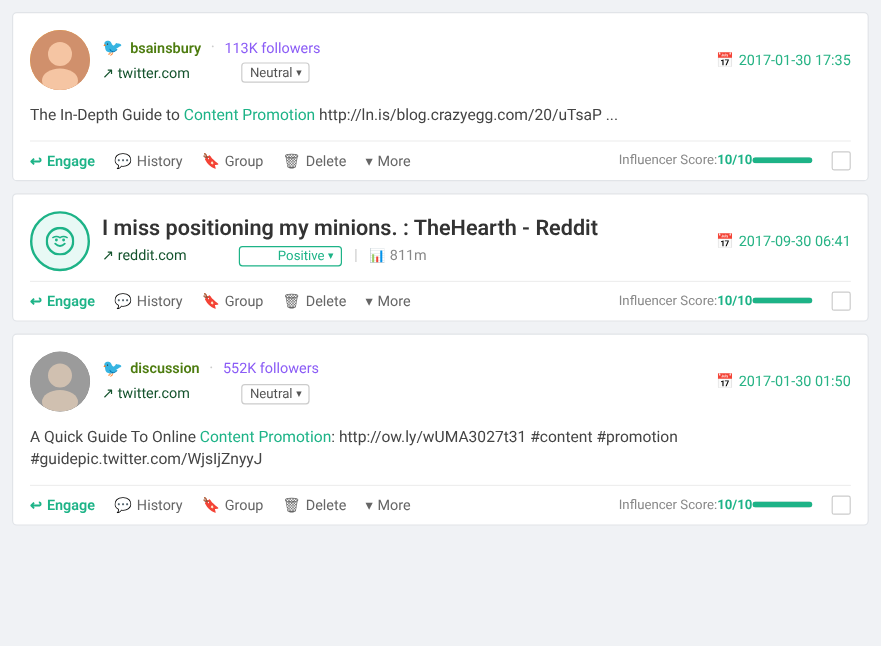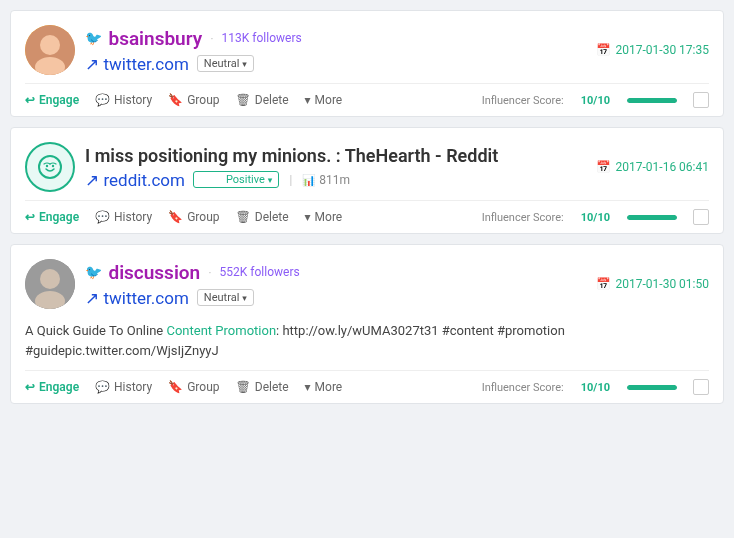--- a/index.html
+++ b/index.html
@@ -54,52 +54,53 @@
       align-items: center;
       gap: 6px;
       flex-wrap: wrap;
     }
     .twitter-icon {
       color: #1da1f2;
       font-size: 14px;
     }
     .username {
       font-weight: 600;
-      font-size: 19px;
-      color: #a21caf;
+      font-size: 12px;
+      color: #4d7c0f;
     }
     .followers {
       color: #8b5cf6;
       font-size: 12px;
     }
     .source-row {
       display: flex;
       align-items: center;
       gap: 8px;
       margin-top: 4px;
     }
     .source-link {
-      color: #1d4ed8;
-      font-size: 17px;
+      color: #14532d;
+      font-size: 12px;
       text-decoration: none;
     }
     .source-link::before {
       content: "↗ ";
     }
     .badge {
       display: inline-flex;
       align-items: center;
       border: 1px solid #ccc;
       border-radius: 3px;
       padding: 1px 6px;
       font-size: 11px;
       color: #555;
       background: #fff;
       cursor: pointer;
       gap: 3px;
+      margin-left: 35px;
     }
     .badge.positive {
       border-color: #1db387;
       color: #1db387;
       padding-left: 32px;
     }
     .badge .caret {
       font-size: 9px;
     }
     .stat-badge {
@@ -147,21 +148,21 @@
       gap: 4px;
       color: #1db387;
       font-size: 12px;
       font-weight: 600;
       cursor: pointer;
     }
     .score-section {
       margin-left: auto;
       display: flex;
       align-items: center;
-      gap: 17px;
+      gap: 0;
       white-space: nowrap;
       padding-left: 44px;
     }
     .score-label {
       font-size: 11px;
       color: #888;
     }
     .score-value {
       font-size: 11px;
       font-weight: 700;
@@ -231,20 +232,23 @@
         <span class="badge">
           <span>Neutral</span>
           <span class="caret">▾</span>
         </span>
       </div>
     </div>
     <div class="timestamp">
       <span>📅</span>
       <span>2017-01-30 17:35</span>
     </div>
+  </div>
+  <div class="card-body">
+    <span>The In-Depth Guide to </span><a class="highlight" href="#">Content Promotion</a><span> http://ln.is/blog.crazyegg.com/20/uTsaP ...</span>
   </div>
   <div class="card-footer">
     <div class="engage-btn">
       <span>↩</span>
       <span>Engage</span>
     </div>
     <div class="footer-action">
       <span>💬</span>
       <span>History</span>
     </div>
@@ -295,21 +299,21 @@
         </span>
         <span style="color:#ccc;margin:0 2px;">|</span>
         <span class="stat-badge">
           <span style="font-size:11px;">📊</span>
           <span>811m</span>
         </span>
       </div>
     </div>
     <div class="timestamp">
       <span>📅</span>
-      <span>2017-01-16 06:41</span>
+      <span>2017-09-30 06:41</span>
     </div>
   </div>
   <div class="card-footer">
     <div class="engage-btn">
       <span>↩</span>
       <span>Engage</span>
     </div>
     <div class="footer-action">
       <span>💬</span>
       <span>History</span>

